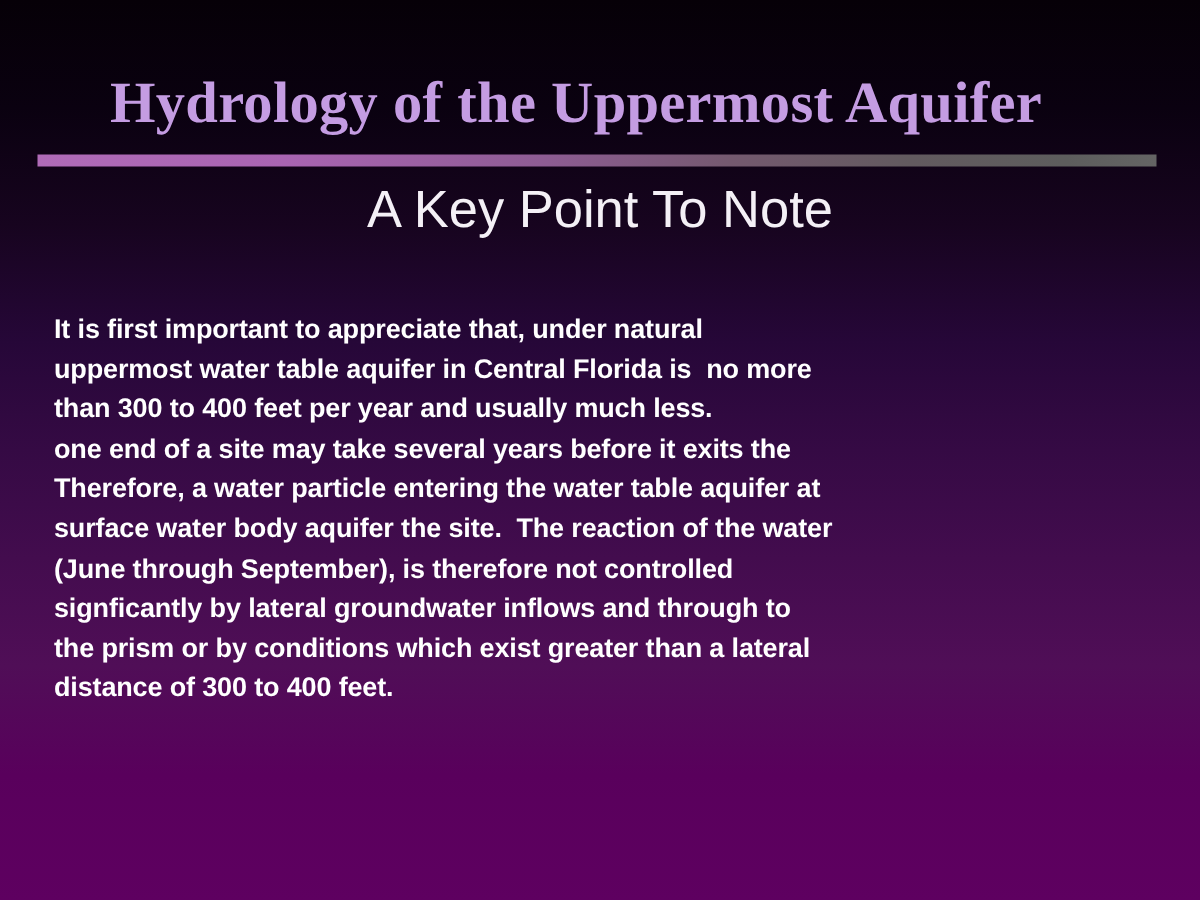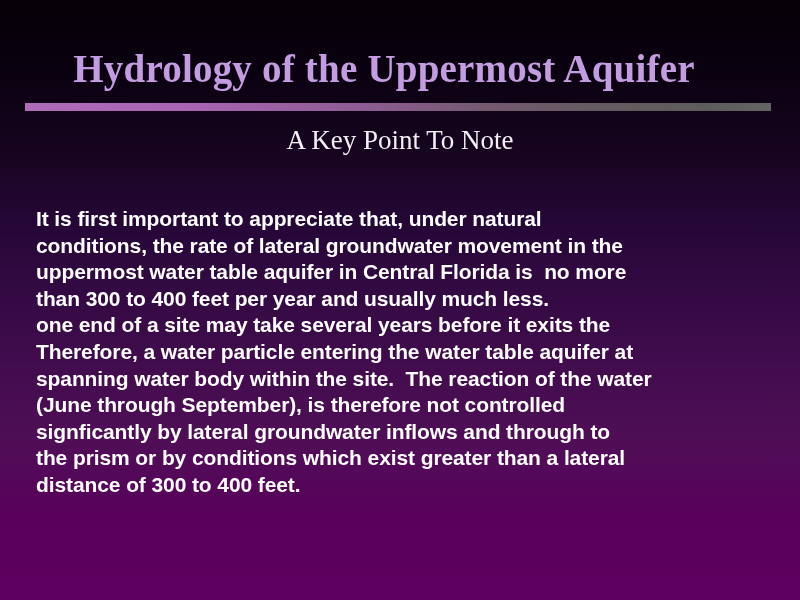--- a/index.html
+++ b/index.html
@@ -67,41 +67,41 @@
   .subtitle-block {
     position: absolute;
     left: 0;
     top: 124px;
     width: 800px;
     text-align: center;
   }
 
   .slide-subtitle {
     display: block;
-    font-family: Liberation Serif, serif;
+    font-family: Liberation Sans, sans-serif;
     font-weight: normal;
-    font-size: 27px;
+    font-size: 35px;
     line-height: 32px;
     color: #f4f0f6;
     white-space: nowrap;
   }
 
   
   .body-block {
     position: absolute;
     left: 36px;
     top: 206px;
     width: 738px;
   }
 
   .body-line {
     display: block;
     font-family: "Liberation Sans", sans-serif;
     font-weight: bold;
-    font-size: 21px;
+    font-size: 18px;
     line-height: 26.6px;
     color: #ffffff;
     white-space: pre;
     letter-spacing: -0.1px;
   }
 </style>
 </head>
 <body>
 
 <div class="slide">
@@ -111,25 +111,24 @@
   </div>
 
   <div class="title-rule"></div>
 
   <div class="subtitle-block">
     <span class="slide-subtitle">A Key Point To Note</span>
   </div>
 
   <div class="body-block">
     <span class="body-line">It is first important to appreciate that, under natural</span>
-    <span class="body-line">conditions, the rate of lateral groundwater movement in the</span>
     <span class="body-line">uppermost water table aquifer in Central Florida is  no more</span>
     <span class="body-line">than 300 to 400 feet per year and usually much less.</span>
     <span class="body-line">one end of a site may take several years before it exits the</span>
     <span class="body-line">Therefore, a water particle entering the water table aquifer at</span>
-    <span class="body-line">spanning water body within the site.  The reaction of the water</span>
+    <span class="body-line">surface water body aquifer the site.  The reaction of the water</span>
     <span class="body-line">(June through September), is therefore not controlled</span>
     <span class="body-line">signficantly by lateral groundwater inflows and through to</span>
     <span class="body-line">the prism or by conditions which exist greater than a lateral</span>
     <span class="body-line">distance of 300 to 400 feet.</span>
   </div>
 
 </div>
 
 </body></html>

